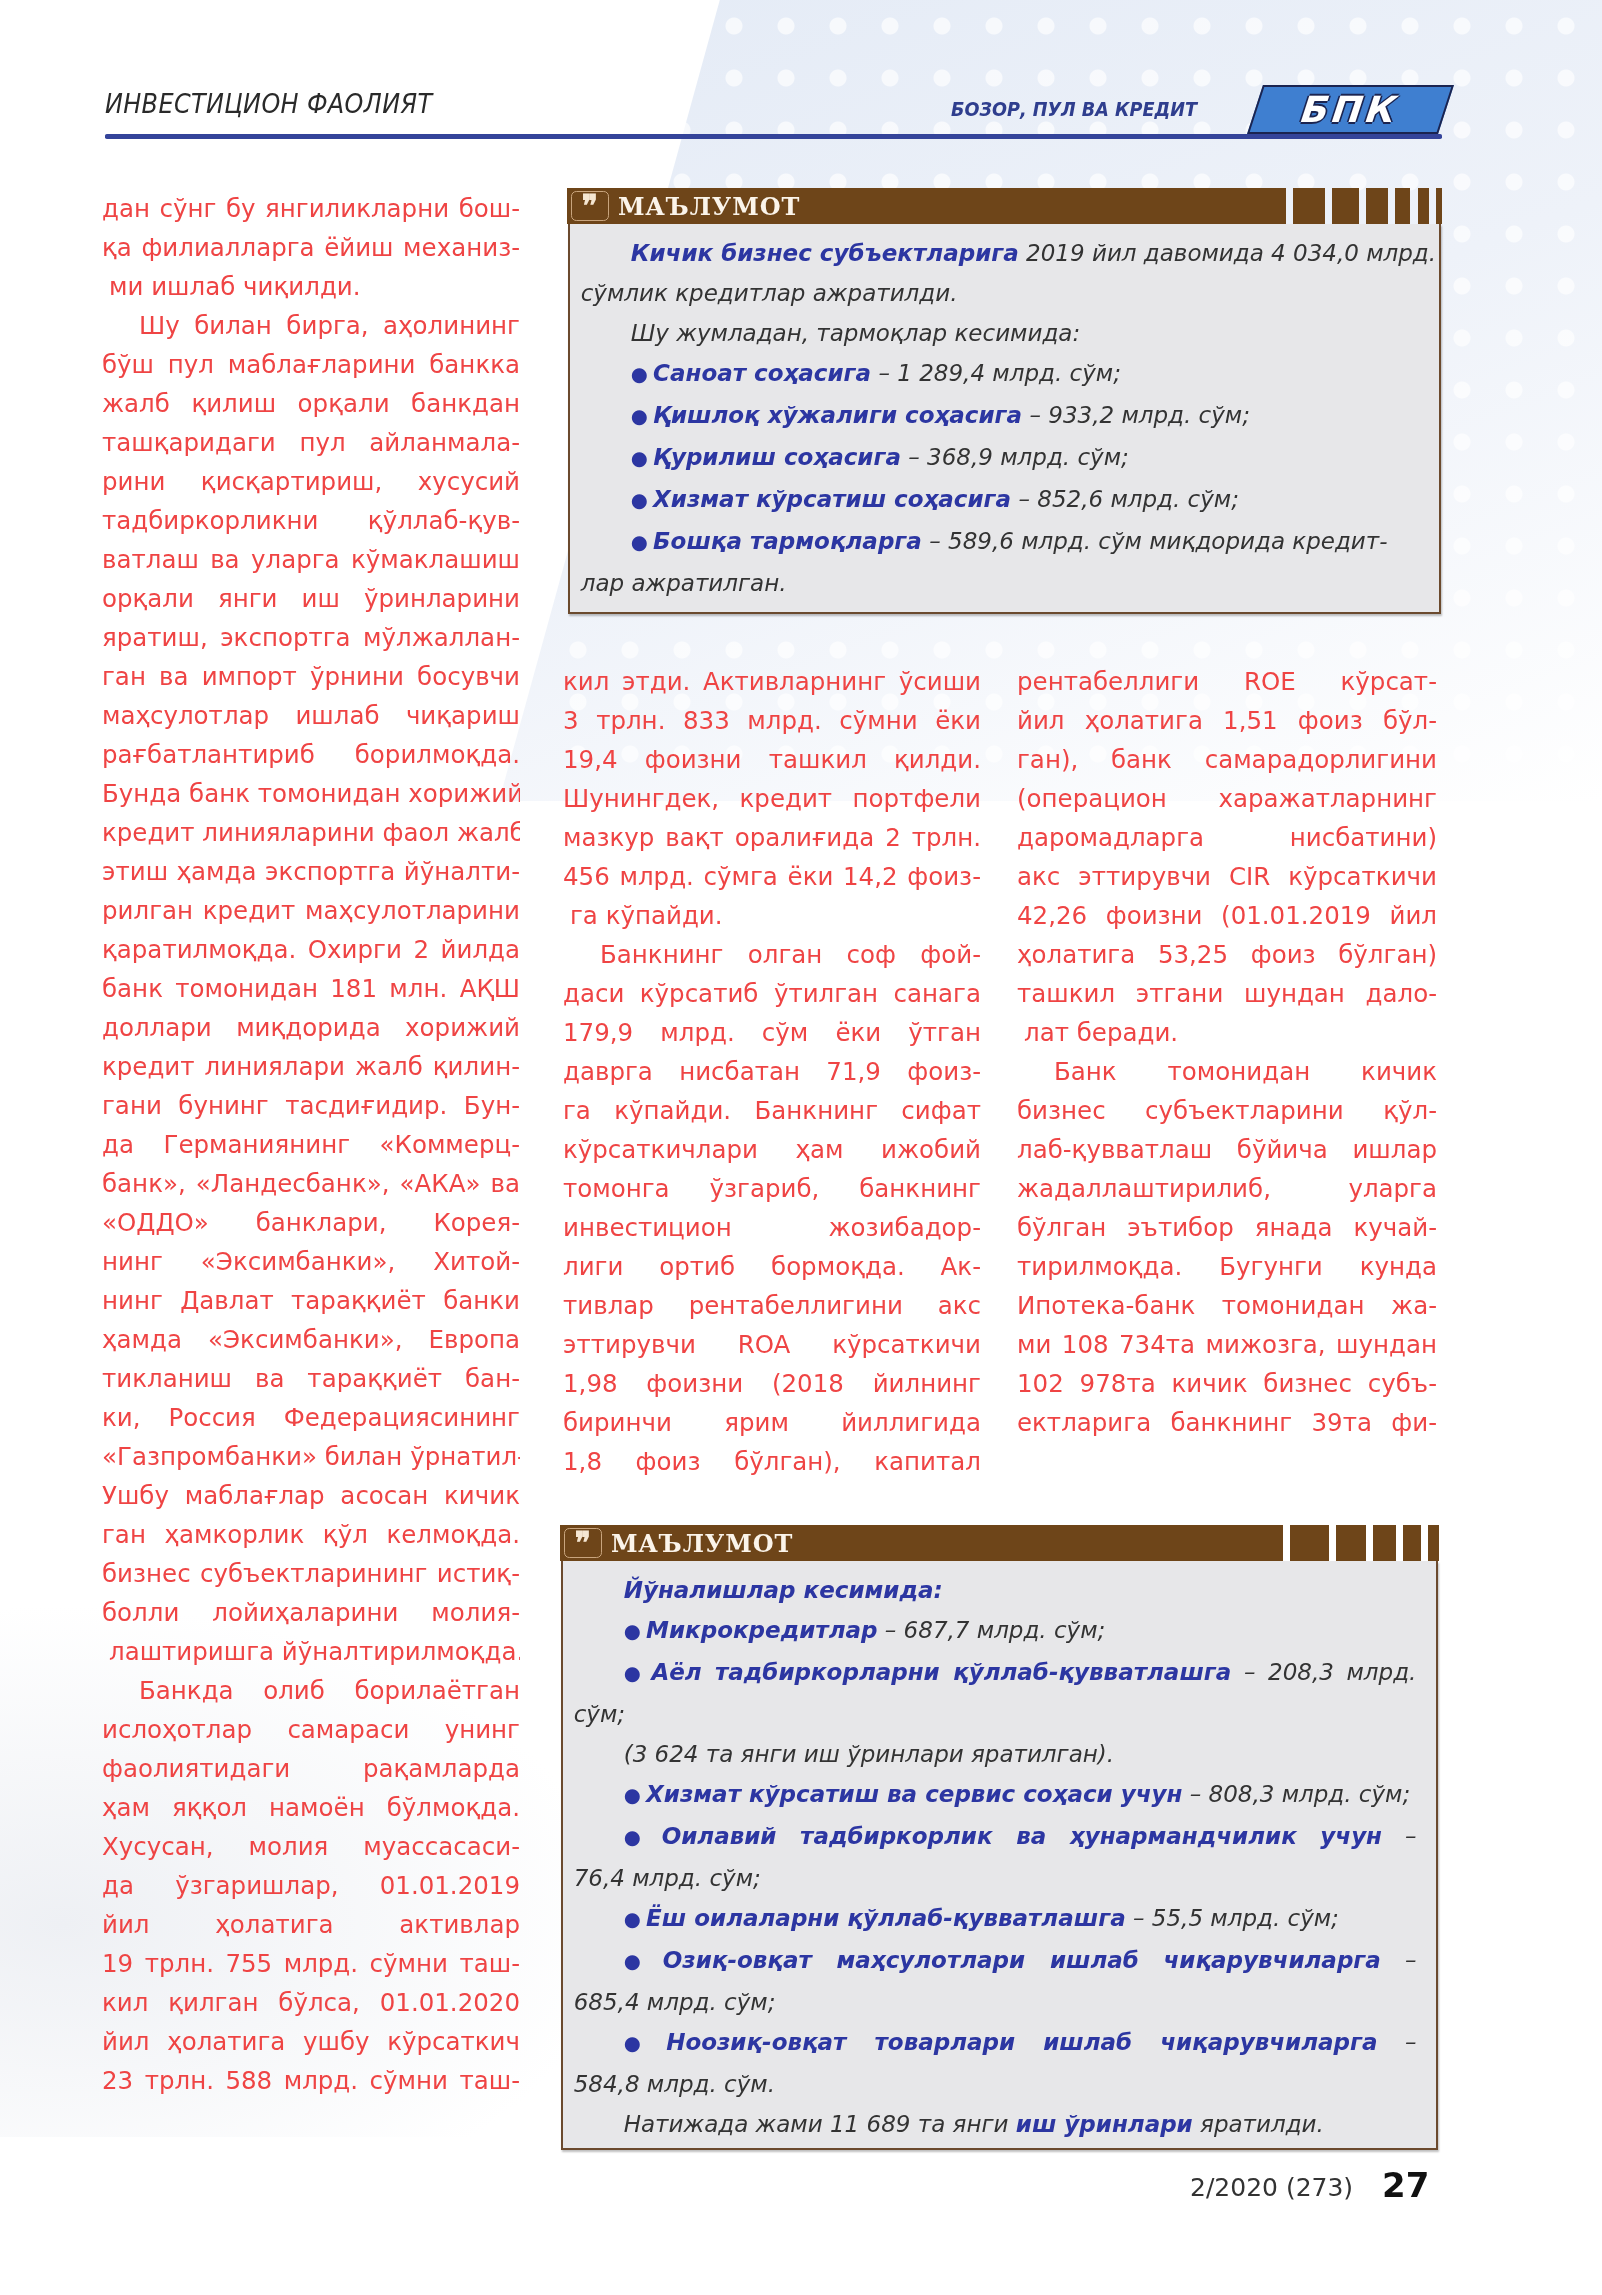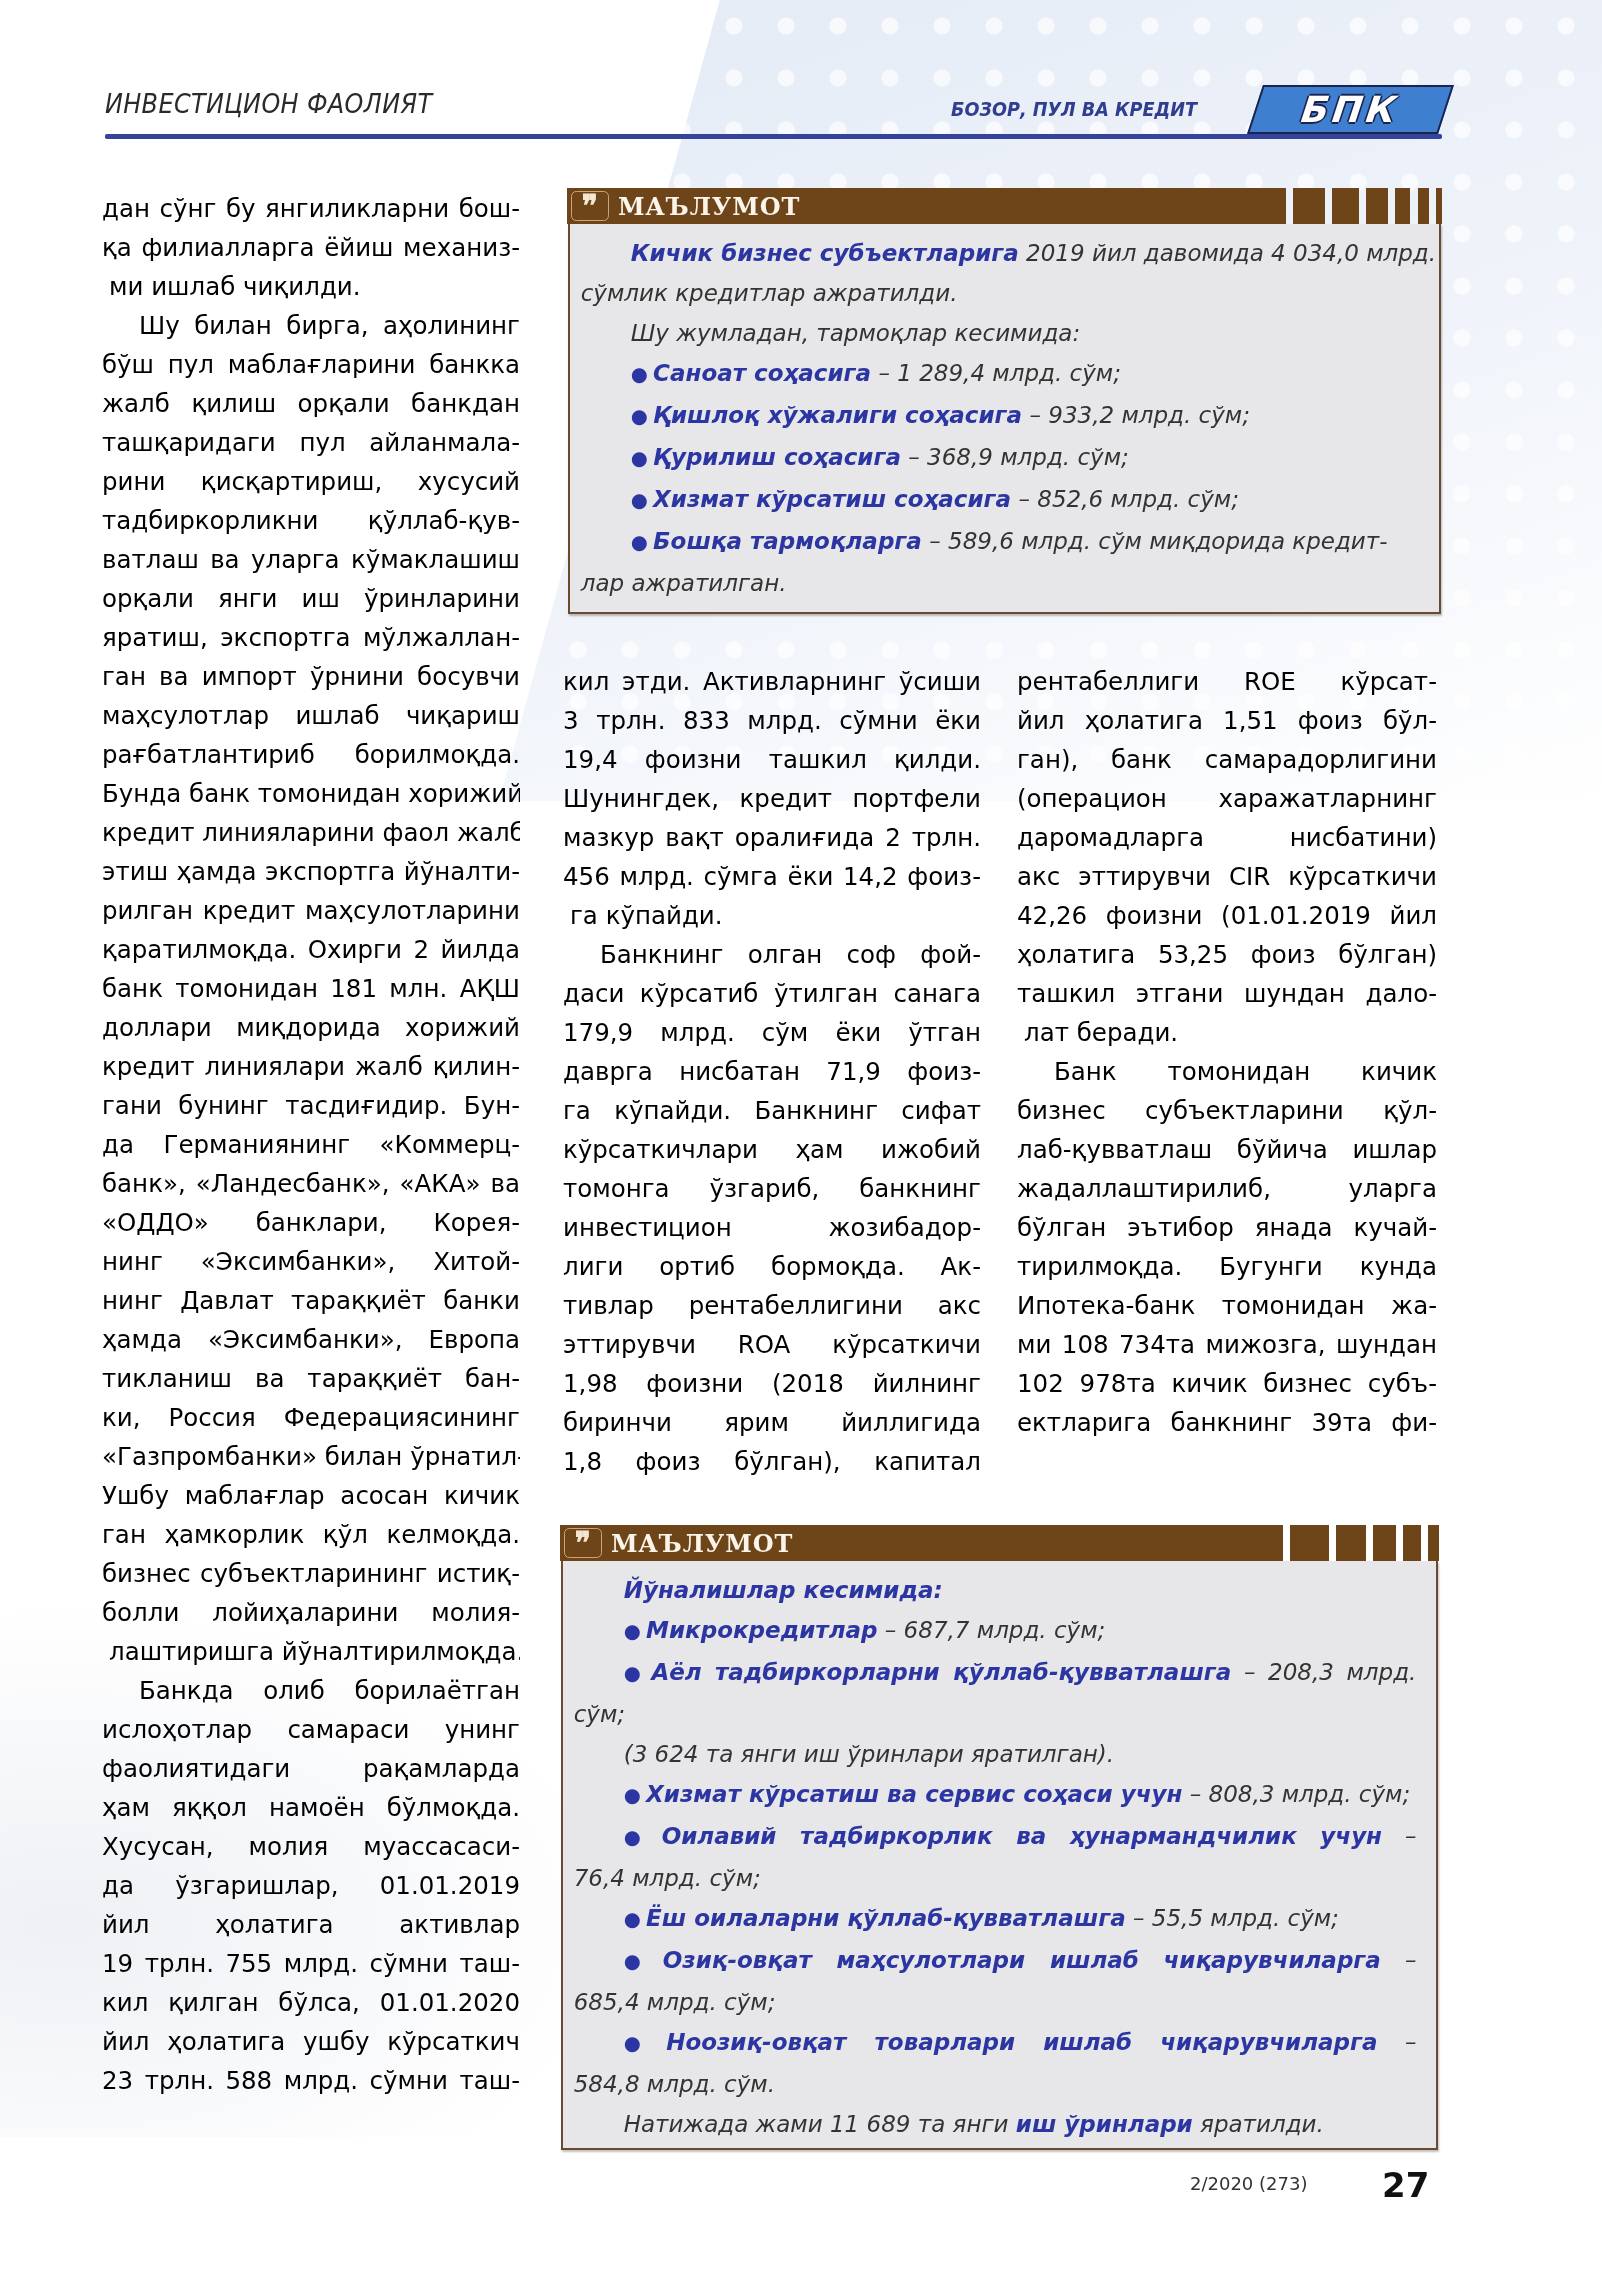--- a/index.html
+++ b/index.html
@@ -44,21 +44,21 @@
     letter-spacing:3.6px; text-shadow:-1.8px 0 #1b2450, 1.8px 0 #1b2450, 0 1.8px #1b2450, 0 -1.8px #1b2450;
   }
   .header-rule {
     position:absolute; left:105px; top:134px; width:1337px; height:5.3px;
     background:#34449a; border-radius:1.8px;
   }
   
   .col {
     position:absolute; font-size:24.5px; line-height:39px;
     text-align:justify; text-align-last:auto;
-    color:#000000;
+    color:#ef4444;
   }
   .col .line { display:block; text-align:justify; text-align-last:justify; white-space:nowrap; overflow:hidden; }
   .col .line.last { text-align-last:left;margin-left:7px; }
   .col .line.indent { text-indent:37px; }
   .col-left { left:102px; top:189px; width:418px; }
   .col-mid  { left:563px; top:662px; width:418px; }
   .col-right{ left:1017px; top:662px; width:420px; }
 
   
   .info-box {
@@ -92,21 +92,21 @@
   .info-body .row { white-space:nowrap; }
   .info-body .ind { padding-left:50px; }
   .info-body .hl { color:#2c36a2; font-weight:bold; }
   .info-body .bullet { color:#2c36a2; font-style:normal; font-size:19.6px; margin-right:5.3px; }
   .info-body .just { display:block; text-align:justify; text-align-last:justify; }
 
   .box1 { left:568px; top:224px; width:869px; height:388px; }
   .box2 { left:561px; top:1561px; width:873px; height:587px; }
 
   .folio {
-    position:absolute; top:2173px; left:1190px; font-size:18px; color:#333;
+    position:absolute; top:2173px; left:1190px; font-size:25px; color:#333;
     font-family:"DejaVu Sans", sans-serif;
   }
   .page-num {
     position:absolute; top:2165px; left:1382px; font-size:34px; font-weight:bold; color:#111;
     font-family:"DejaVu Sans", sans-serif;
   }
 </style>
 </head>
 <body>
 

